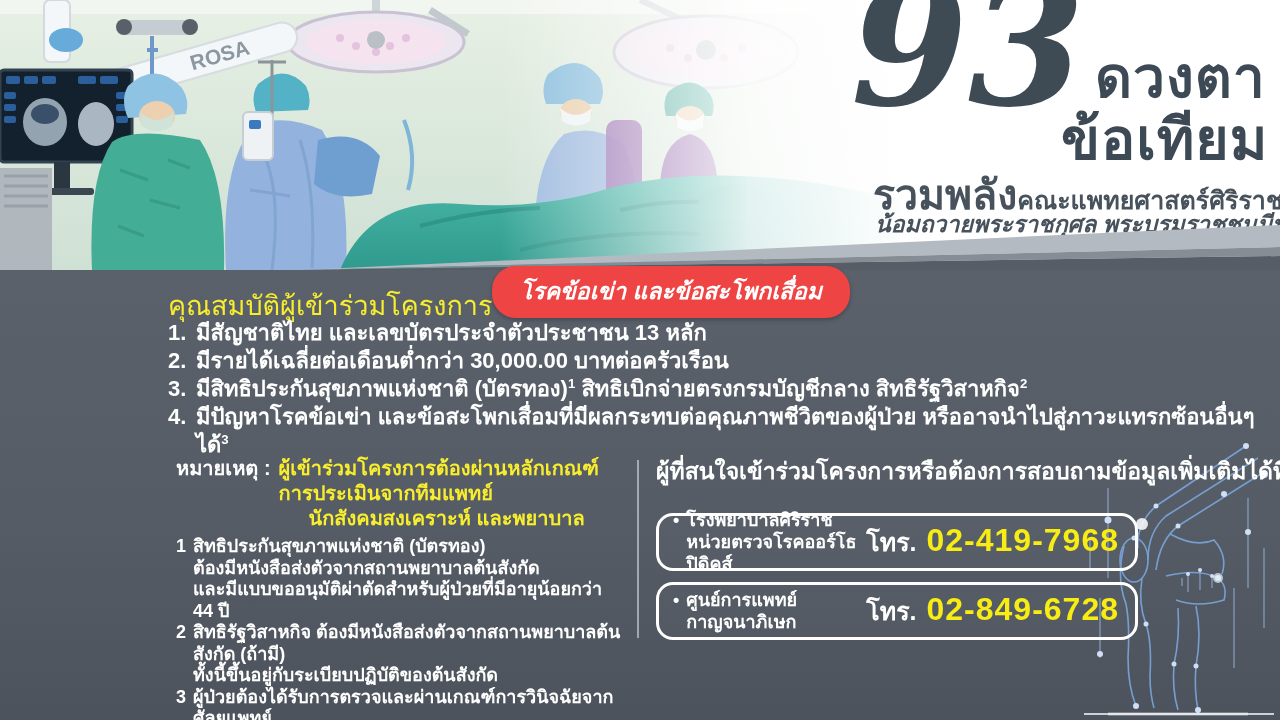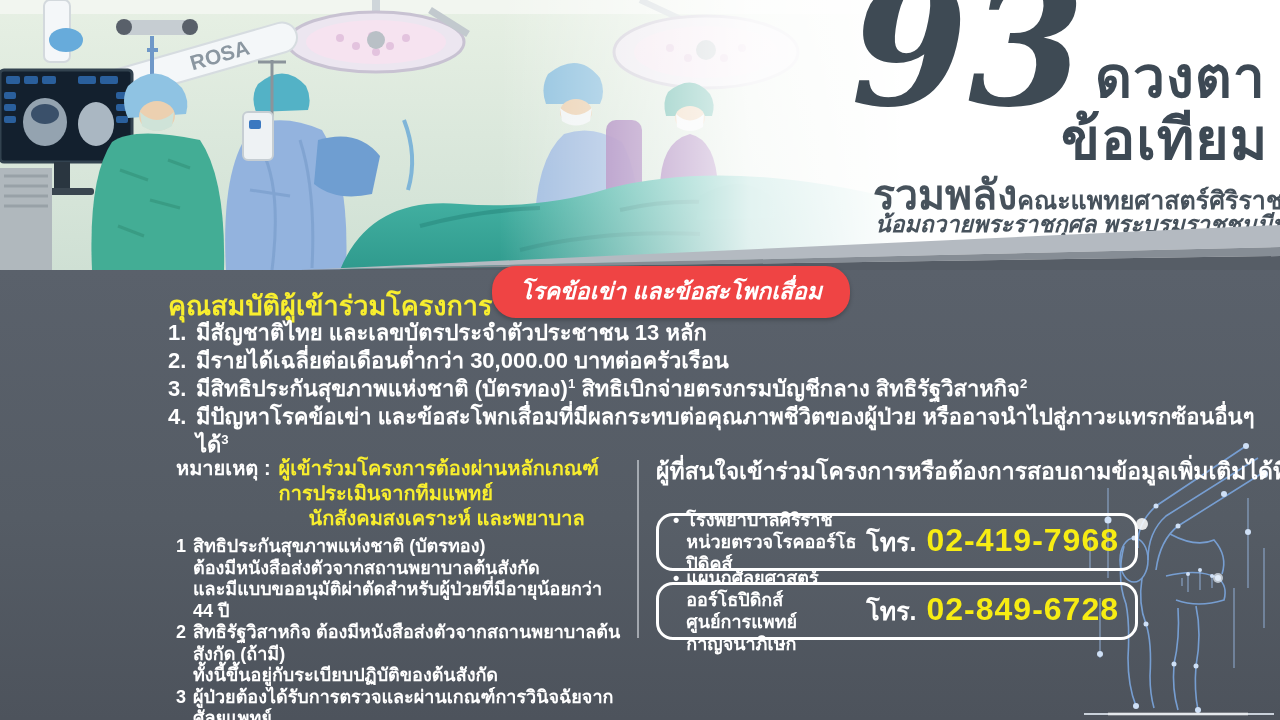--- a/index.html
+++ b/index.html
@@ -26,21 +26,21 @@
   .wedge{position:absolute;left:0;top:215px;width:1280px;height:56px;pointer-events:none;}
 
   
   .main{position:absolute;left:0;top:270px;width:1280px;height:450px;
       background:linear-gradient(180deg,#5a616b 0%,#555c65 55%,#4d535c 100%);}
 
   .badge{position:absolute;left:492px;top:266px;z-index:5;background:#ef4444;color:#fff;
       font-size:23px;font-weight:bold;font-style:italic;padding:7px 28px 9px 28px;
       border-radius:24px;box-shadow:0 2px 4px rgba(0,0,0,.25);}
 
-  .qual-head{position:absolute;left:168px;top:284px;font-size:27px;font-weight:bold;color:#f8ee2e;}
+  .qual-head{position:absolute;left:168px;top:284px;font-size:27px;font-weight:normal;color:#f8ee2e;}
   .qual-list{position:absolute;left:168px;top:319px;color:#fff;font-size:22px;font-weight:bold;}
   .qli{display:flex;line-height:28px;}
   .qli .num{width:28px;flex:0 0 28px;}
   sup{font-size:60%;vertical-align:super;line-height:0;}
 
   
   .notes{position:absolute;left:176px;top:456px;width:450px;color:#fff;}
   .note-head{display:flex;font-size:20px;font-weight:bold;line-height:25px;}
   .note-label{white-space:nowrap;margin-right:8px;}
   .note-hl{color:#f8ee2e;}
@@ -286,21 +286,20 @@
     <div class="cphone">
       <span class="tel">โทร.</span>
       <span class="pnum">02-419-7968</span>
     </div>
   </div>
 
   <div class="cbox cbox2">
     <div class="cname">
       <span class="bullet">•</span>
       <span>
-          <div>แผนกศัลยศาสตร์ออร์โธปิดิกส์</div>
           <div>ศูนย์การแพทย์กาญจนาภิเษก</div>
         </span>
     </div>
     <div class="cphone">
       <span class="tel">โทร.</span>
       <span class="pnum">02-849-6728</span>
     </div>
   </div>
 </div>
 

